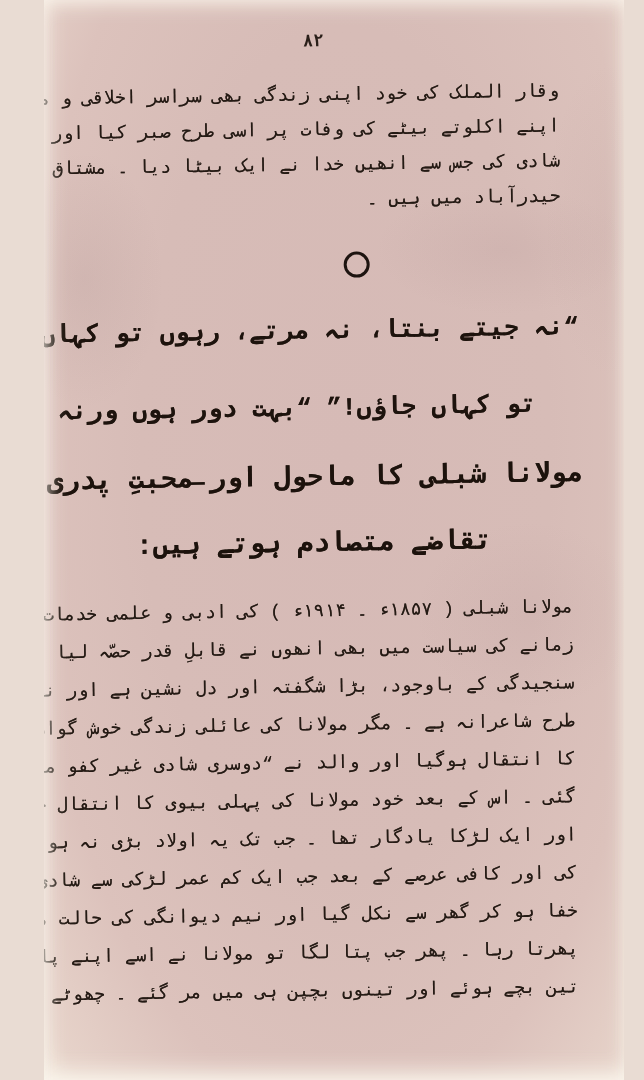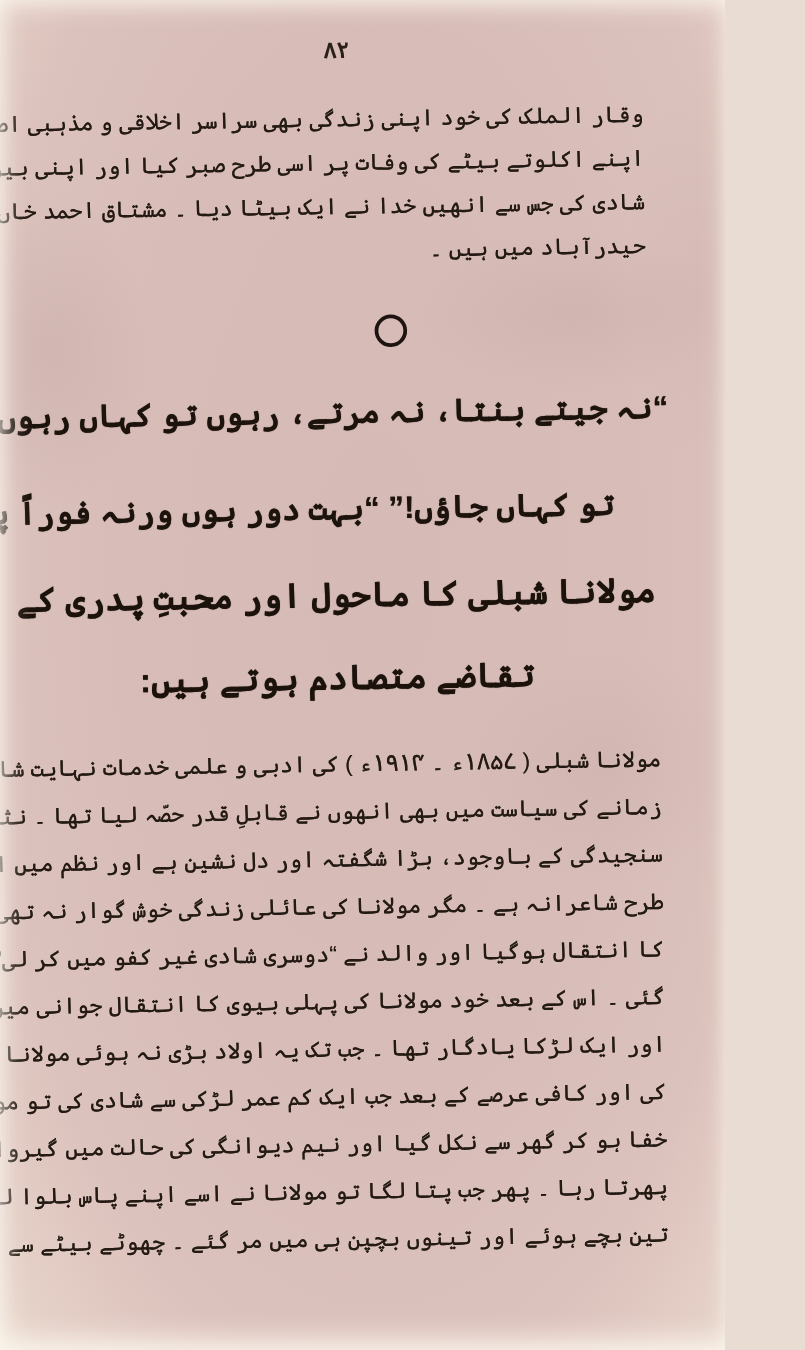--- a/index.html
+++ b/index.html
@@ -7,22 +7,23 @@
     padding: 0;
     background: #e9dcd3;
   }
   .page {
     position: relative;
     width: 580px;
     height: 1080px;
     overflow: hidden;
     background:
       radial-gradient(ellipse at 52% 42%, #d6bab6 0%, #d7bcb7 48%, #dcc2bc 75%, #e6d2c9 94%, #eee0d4 100%);
-    font-family: Liberation Sans, sans-serif;
+    font-family: Liberation Mono, monospace;
     color: #241a14;
+    margin-left: 44px;
   }
   .page::after {
     content: "";
     position: absolute;
     inset: 0;
     pointer-events: none;
     box-shadow:
       inset 0 14px 20px -10px rgba(250,244,235,0.85),
       inset 0 -18px 22px -10px rgba(252,247,238,0.9),
       inset 14px 0 20px -10px rgba(250,244,235,0.7),

